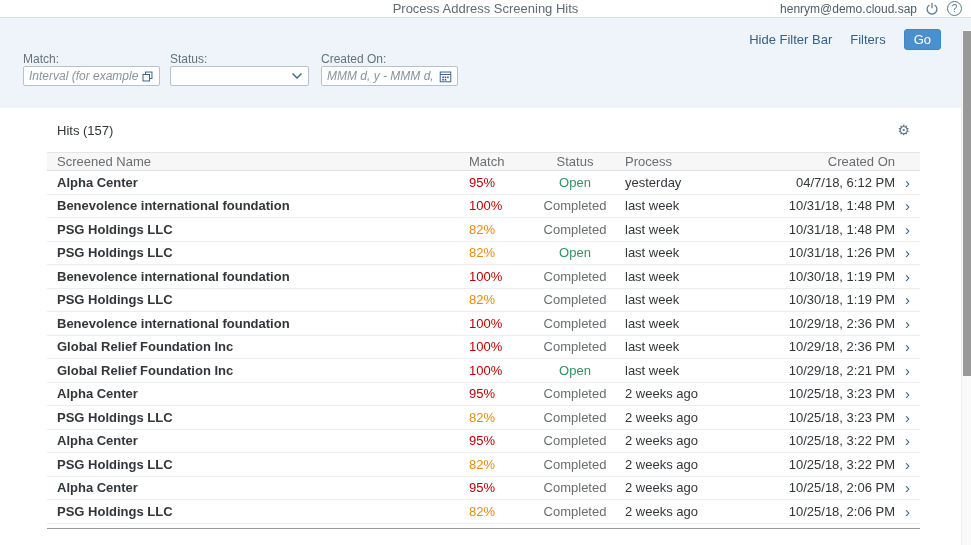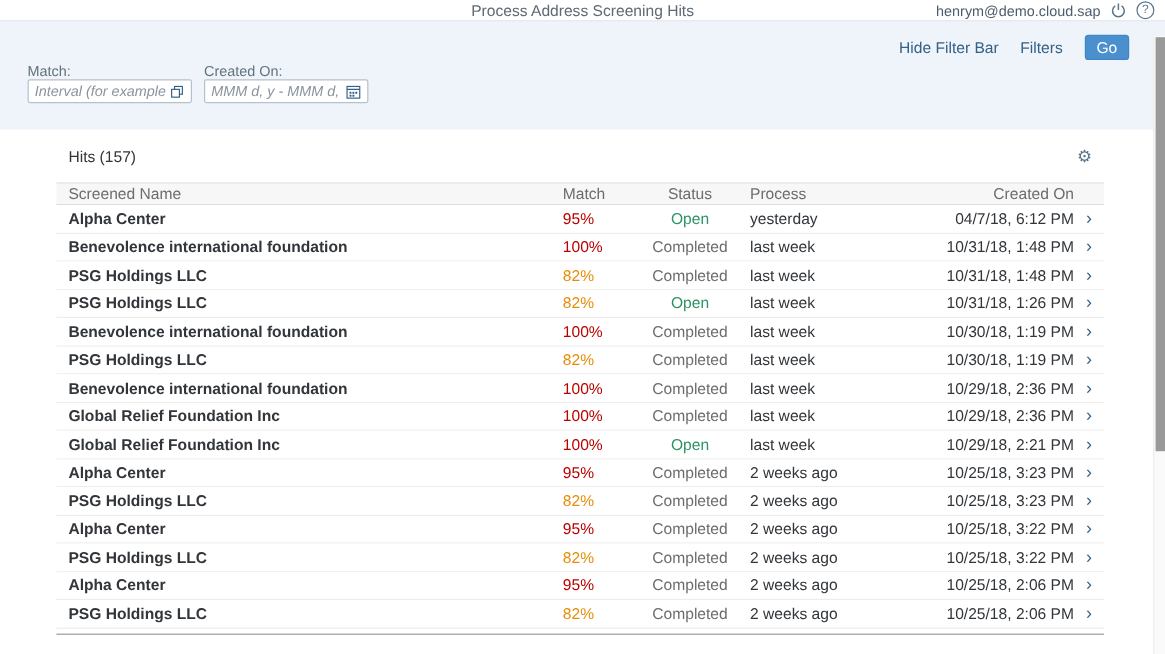--- a/index.html
+++ b/index.html
@@ -131,20 +131,31 @@
         <input type="text" placeholder="Interval (for example, ..." style="">
         <span class="fb-icon">
           <svg class="ico" width="13" height="13" viewBox="0 0 16 16">
             <rect x="5.5" y="2.5" width="8" height="8" fill="none" stroke="#346187" stroke-width="1.2"></rect>
             <rect x="2.5" y="5.5" width="8" height="8" fill="#ffffff" stroke="#346187" stroke-width="1.2"></rect>
           </svg>
         </span>
       </div>
     </div>
 
+    <div class="fb-group g2">
+      <span class="fb-label">Status:</span>
+      <div class="fb-input">
+        <span></span>
+        <span class="fb-icon">
+          <svg class="ico" width="12" height="8" viewBox="0 0 12 8">
+            <polyline points="1.5,1.5 6,6 10.5,1.5" fill="none" stroke="#346187" stroke-width="1.3"></polyline>
+          </svg>
+        </span>
+      </div>
+    </div>
 
     <div class="fb-group g3">
       <span class="fb-label">Created On:</span>
       <div class="fb-input">
         <input type="text" placeholder="MMM d, y - MMM d, y" style="">
         <span class="fb-icon">
           <svg class="ico" width="13" height="13" viewBox="0 0 16 16">
             <rect x="1.5" y="2.5" width="13" height="12" fill="none" stroke="#346187" stroke-width="1.2"></rect>
             <line x1="1.5" y1="5.5" x2="14.5" y2="5.5" stroke="#346187" stroke-width="1.2"></line>
             <rect x="4" y="8" width="2" height="2" fill="#346187"></rect>

